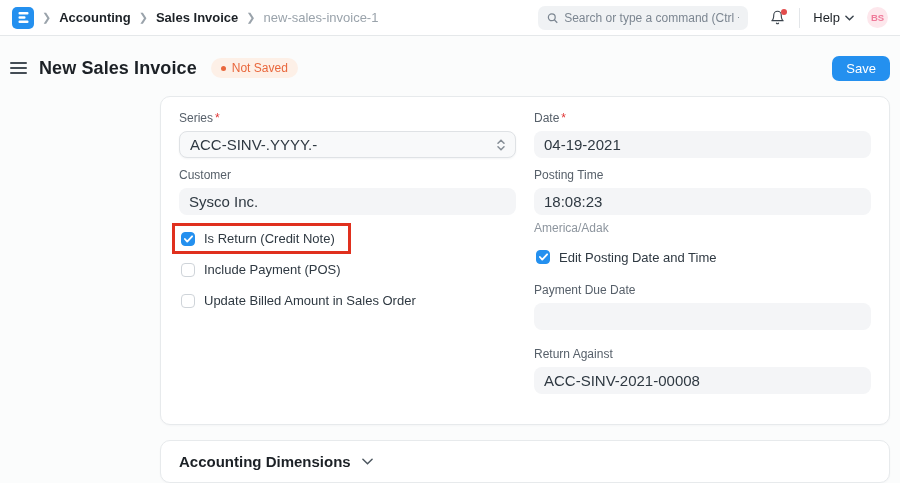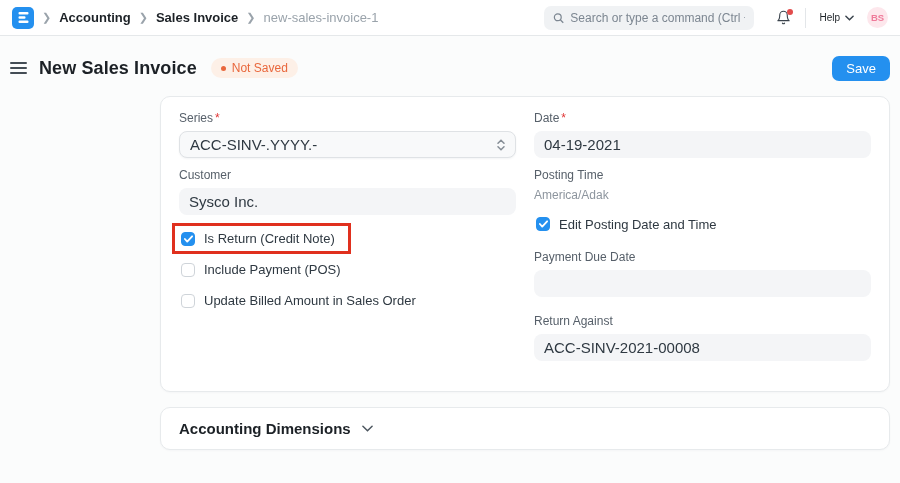--- a/index.html
+++ b/index.html
@@ -29,21 +29,21 @@
   .crumb-sep{color:#9aa3ab;font-size:11px;line-height:1;}
   .crumb{color:var(--text-dark);font-weight:600;cursor:pointer;}
   .crumb-current{color:#9aa3ab;font-weight:400;}
   .nav-right{margin-left:auto;display:flex;align-items:center;}
   .searchbar{width:210px;height:24px;background:#f0f2f4;border-radius:7px;display:flex;align-items:center;padding:0 9px;gap:6px;}
   .searchbar input{border:none;outline:none;background:transparent;font-family:"Liberation Sans",sans-serif;font-size:12px;color:#5b656f;width:100%;}
   .searchbar input::placeholder{color:#7c8691;}
   .bell-wrap{position:relative;margin-left:22px;cursor:pointer;display:flex;}
   .bell-dot{position:absolute;top:-1px;right:-2px;width:6px;height:6px;border-radius:50%;background:var(--notification_dot);}
   .nav-divider{width:1px;height:20px;background:#e3e6e9;margin:0 13px 0 14px;}
-  .help{display:flex;align-items:center;gap:5px;font-size:10px;color:var(--text-dark);cursor:pointer;}
+  .help{display:flex;align-items:center;gap:5px;font-size:13px;color:var(--text-dark);cursor:pointer;}
   .avatar{width:21px;height:21px;border-radius:50%;background:var(--avatar_bg);color:var(--avatar_text);font-size:9.5px;font-weight:700;display:flex;align-items:center;justify-content:center;margin-left:13px;cursor:pointer;}
 
   
   .page-head{height:48px;background:#fbfcfc;display:flex;align-items:center;padding:0 10px 0 10px;margin-top:8px;}
   .hamburger{width:17px;display:flex;flex-direction:column;gap:3px;cursor:pointer;margin-right:12px;}
   .hamburger span{display:block;height:2px;background:#444d55;border-radius:1px;}
   .page-title{font-size:18px;font-weight:700;letter-spacing:.1px;color:var(--text-dark);}
   .status-badge{margin-left:14px;display:flex;align-items:center;gap:6px;background:var(--badge_bg);color:var(--badge_text);font-size:12px;padding:3px 10px;border-radius:10px;}
   .status-badge .dot{width:5px;height:5px;border-radius:50%;background:var(--badge_text);}
   .save-btn{margin-left:auto;margin-right:0;background:var(--accent);color:#fff;border:none;font-family:"Liberation Sans",sans-serif;font-size:13px;padding:5px 14px;border-radius:7px;cursor:pointer;}
@@ -181,20 +181,23 @@
 
       <div class="col">
         <div class="field">
           <span class="field-label"><span>Date</span><span class="asterisk">*</span></span>
           <div class="control">
               <span>04-19-2021</span>
             </div>
         </div>
         <div class="field" style="margin-bottom:0;">
           <span class="field-label">Posting Time</span>
+          <div class="control">
+              <span>18:08:23</span>
+            </div>
           <div class="helper-text">America/Adak</div>
         </div>
         <label class="check-row mt-sm">
           <span class="checkbox checked">
             <svg width="9" height="8" viewBox="0 0 10 8" fill="none" stroke="#fff" stroke-width="2" stroke-linecap="round" stroke-linejoin="round">
                 <path d="M1 4l2.6 2.8L9 1"></path>
               </svg>
           </span>
           <span class="check-label">Edit Posting Date and Time</span>
         </label>

